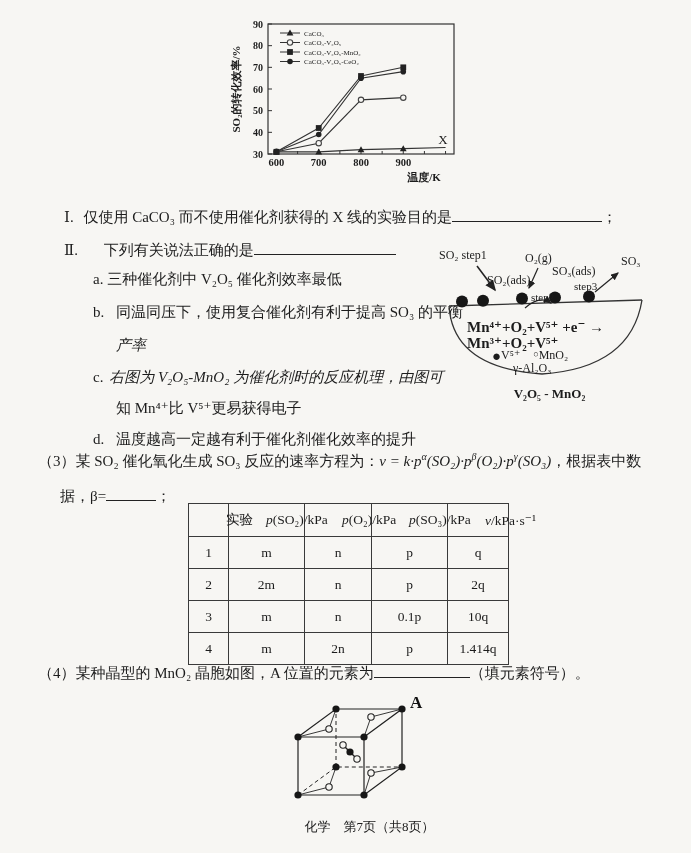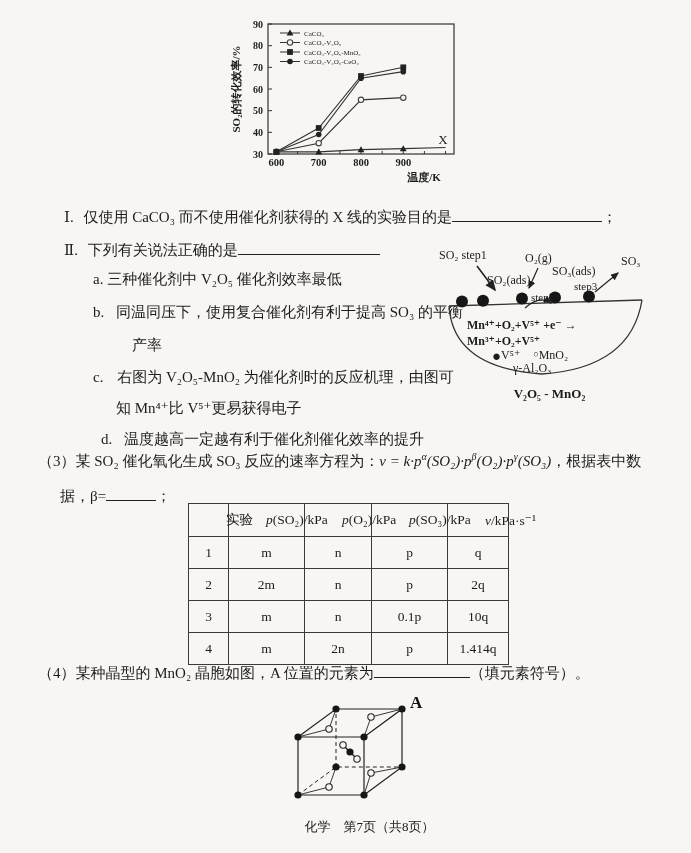--- a/index.html
+++ b/index.html
@@ -18,21 +18,21 @@
   #chart-svg text{font-family:"Liberation Serif","DejaVu Serif",serif;fill:#1c1c1c;}
   #chart-svg .tick{font-size:10px;font-weight:bold;}
   #chart-svg .tick-x{font-size:10.5px;font-weight:bold;}
   #chart-svg .legend-text{font-size:7px;}
   #chart-svg .axis-label{font-size:11px;font-weight:bold;}
   #chart-svg .annot{font-size:13px;}
   
   #mechanism{width:225px;height:185px;}
   #mechanism .mlabel{position:absolute;font-size:12px;white-space:nowrap;}
   #mechanism .small{font-size:11px;}
-  #mechanism .eq{position:absolute;font-size:12px;font-weight:600;white-space:nowrap;}
+  #mechanism .eq{position:absolute;font-size:15px;font-weight:600;white-space:nowrap;}
   #mechanism .caption{position:absolute;left:0;width:225px;text-align:center;font-size:13px;font-weight:bold;}
   .dot-big{font-size:15px;line-height:10px;vertical-align:-2px;}
   .dot-small{font-size:9px;vertical-align:2px;}
   
   #exp-table{border-collapse:collapse;table-layout:fixed;background:transparent;}
   #exp-table th,#exp-table td{
     border:1.3px solid #3a3a3a;text-align:center;font-weight:normal;
     font-size:13.5px;padding:0;height:31px;white-space:nowrap;
   }
   #exp-table th{height:32px;padding-left:37px;}
@@ -109,38 +109,38 @@
     <text x="210.3590909090909" y="132.25" class="annot">X</text>
   </svg>
 
 <div class="abs line" style="left:64px;top:206px;">
   <span>Ⅰ.</span>
   <span style="margin-left:6px;">仅使用 CaCO₃ 而不使用催化剂获得的 X 线的实验目的是</span><span class="blank" style="width:150px;"></span><span>；</span>
 </div>
 
 <div class="abs line" style="left:64px;top:239px;">
   <span>Ⅱ.</span>
-  <span style="margin-left:6px;">下列有关说法正确的是</span><span class="blank" style="width:142px;"></span>
+  <span style="margin-left:22px;">下列有关说法正确的是</span><span class="blank" style="width:142px;"></span>
 </div>
 
 <div class="abs line" style="left:93px;top:270px;">
   <span>a.</span>
   <span style="">三种催化剂中 V₂O₅ 催化剂效率最低</span>
 </div>
 <div class="abs line" style="left:93px;top:303px;">
   <span>b.</span>
   <span style="margin-left:8px;">同温同压下，使用复合催化剂有利于提高 SO₃ 的平衡</span>
 </div>
-<div class="abs line" style="left:132px;top:336px;">产率</div>
+<div class="abs line" style="left:116px;top:336px;font-style:italic;">产率</div>
 <div class="abs line" style="left:93px;top:368px;">
   <span>c.</span>
-  <span style="margin-left:10px;">右图为 V₂O₅-MnO₂ 为催化剂时的反应机理，由图可</span>
+  <span style="margin-left:2px;font-style:italic;">右图为 V₂O₅-MnO₂ 为催化剂时的反应机理，由图可</span>
 </div>
 <div class="abs line" style="left:116px;top:399px;">知 Mn⁴⁺比 V⁵⁺更易获得电子</div>
-<div class="abs line" style="left:93px;top:430px;margin-left:8px;">
+<div class="abs line" style="left:93px;top:430px;">
   <span>d.</span>
   <span style="margin-left:8px;">温度越高一定越有利于催化剂催化效率的提升</span>
 </div>
 
 <div id="mechanism" class="abs" style="left:437px;top:248px;">
   <svg width="225" height="140" viewBox="0 0 225 140" style="position:absolute;left:0;top:0;">
     <defs>
       <marker id="arr" markerWidth="8" markerHeight="8" refX="6" refY="3" orient="auto">
         <path d="M0,0 L7,3 L0,6 Z" fill="#222"></path>
       </marker>

